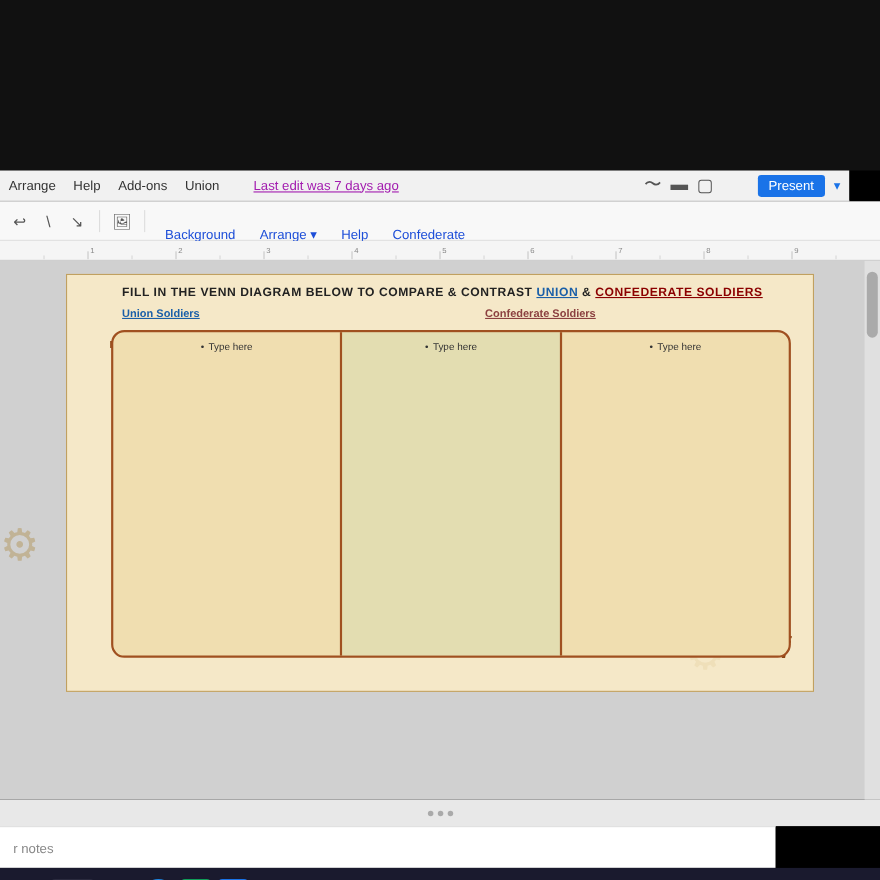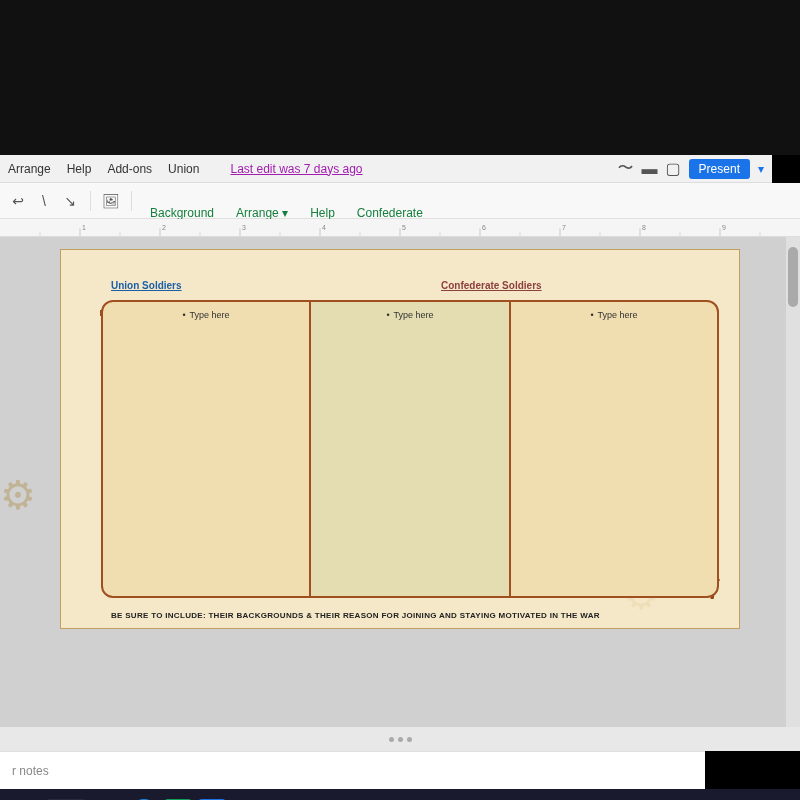--- a/index.html
+++ b/index.html
@@ -47,20 +47,21 @@
       gap: 8px;
     }
     .present-btn {
       background: #1a73e8;
       color: #fff;
       border: none;
       border-radius: 3px;
       padding: 3px 10px;
       font-size: 12px;
       cursor: pointer;
+      margin-left: 32px;
     }
 
     
     .toolbar {
       width: 800px;
       height: 36px;
       background: #f8f8f8;
       display: flex;
       align-items: center;
       padding: 0 8px;
@@ -72,21 +73,21 @@
       height: 20px;
       display: flex;
       align-items: center;
       justify-content: center;
       cursor: pointer;
       color: #555;
       font-size: 14px;
     }
     .toolbar-btn {
       font-size: 12px;
-      color: #15803d;
+      color: #1d4ed8;
       padding: 3px 8px;
       border-radius: 3px;
       cursor: pointer;
       background: transparent;
       border: none;
       margin-top: 24px;
     }
     .toolbar-separator { width: 1px; height: 20px; background: #ddd; margin: 0 4px; }
 
     
@@ -403,40 +404,45 @@
 
   <div class="slide-container">
 
     <div style="position:absolute;bottom:20px;left:100px;font-size:55px;color:#c8a86090;opacity:0.3;z-index:0;">⚙</div>
     <div style="position:absolute;bottom:10px;right:80px;font-size:40px;color:#c8a86090;opacity:0.25;z-index:0;">⚙</div>
 
     <div class="deco-top-left" style="font-size:22px;color:#8b4513;font-weight:bold;">⌐</div>
 
     <div class="deco-bottom-right" style="font-size:22px;color:#8b4513;font-weight:bold;">ƒ</div>
 
+    <div class="slide-title">
+      FILL IN THE VENN DIAGRAM BELOW TO COMPARE &amp; CONTRAST
+      <span class="union-text">UNION</span>
+      &amp;
+      <span class="confederate-text">CONFEDERATE SOLDIERS</span>
+    </div>
 
     <div class="label-union">Union Soldiers</div>
     <div class="label-confederate">Confederate Soldiers</div>
 
     <div class="venn-area">
 
       <div class="venn-left">
         <div class="venn-bullet">Type here</div>
       </div>
 
       <div class="venn-middle">
         <div class="venn-bullet">Type here</div>
       </div>
 
       <div class="venn-right">
         <div class="venn-bullet">Type here</div>
       </div>
     </div>
 
-    <div class="bottom-text">BE SURE TO INCLUDE: THEIR BACKGROUNDS &amp; THEIR REASON FOR JOINING AND STAYING MOTIVATED IN THE WAR</div>
   </div>
 
   <div class="scroll-area">
     <div class="scroll-thumb"></div>
   </div>
 </div>
 
 <div class="bottom-dots">
   <div class="dot"></div>
   <div class="dot"></div>

